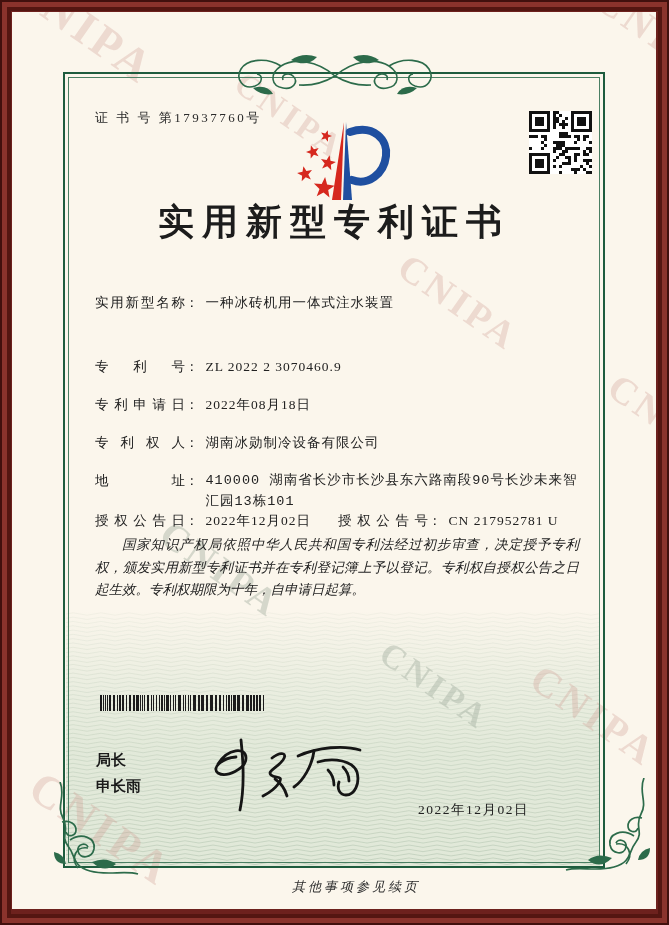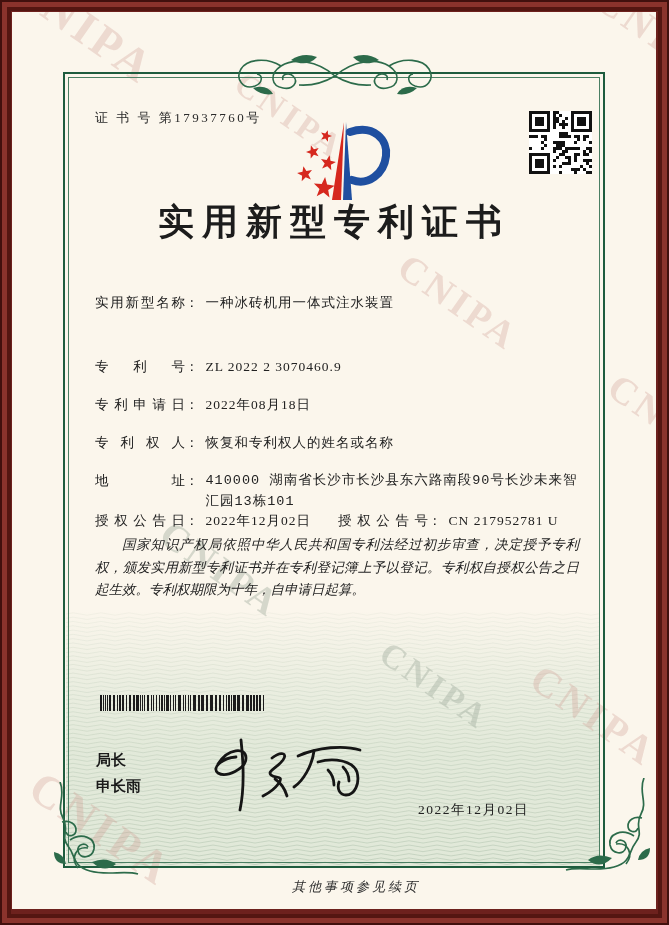--- a/index.html
+++ b/index.html
@@ -294,21 +294,21 @@
       <div class="frow" style="top:280px;">
         <span class="flabel">实用新型名称</span><span class="colon">：</span><span class="fvalue">一种冰砖机用一体式注水装置</span>
       </div>
       <div class="frow" style="top:344px;">
         <span class="flabel">专利号</span><span class="colon">：</span><span class="fvalue">ZL 2022 2 3070460.9</span>
       </div>
       <div class="frow" style="top:382px;">
         <span class="flabel">专利申请日</span><span class="colon">：</span><span class="fvalue">2022年08月18日</span>
       </div>
       <div class="frow" style="top:420px;">
-        <span class="flabel">专利权人</span><span class="colon">：</span><span class="fvalue">恢复和专利权人的姓名或名称</span>
+        <span class="flabel">专利权人</span><span class="colon">：</span><span class="fvalue">湖南冰勋制冷设备有限公司</span>
       </div>
       <div class="frow" style="top:458px;">
         <span class="flabel">地址</span><span class="colon">：</span><span class="fvalue wrap">410000 湖南省长沙市长沙县东六路南段90号长沙未来智汇园13栋101</span>
       </div>
       <div class="frow" style="top:498px;">
         <span class="flabel">授权公告日</span><span class="colon">：</span><span class="fvalue">2022年12月02日</span>
         <span class="grant2">
           <span class="flabel">授权公告号</span><span class="colon">：</span><span class="fvalue">CN 217952781 U</span>
         </span>
       </div>

